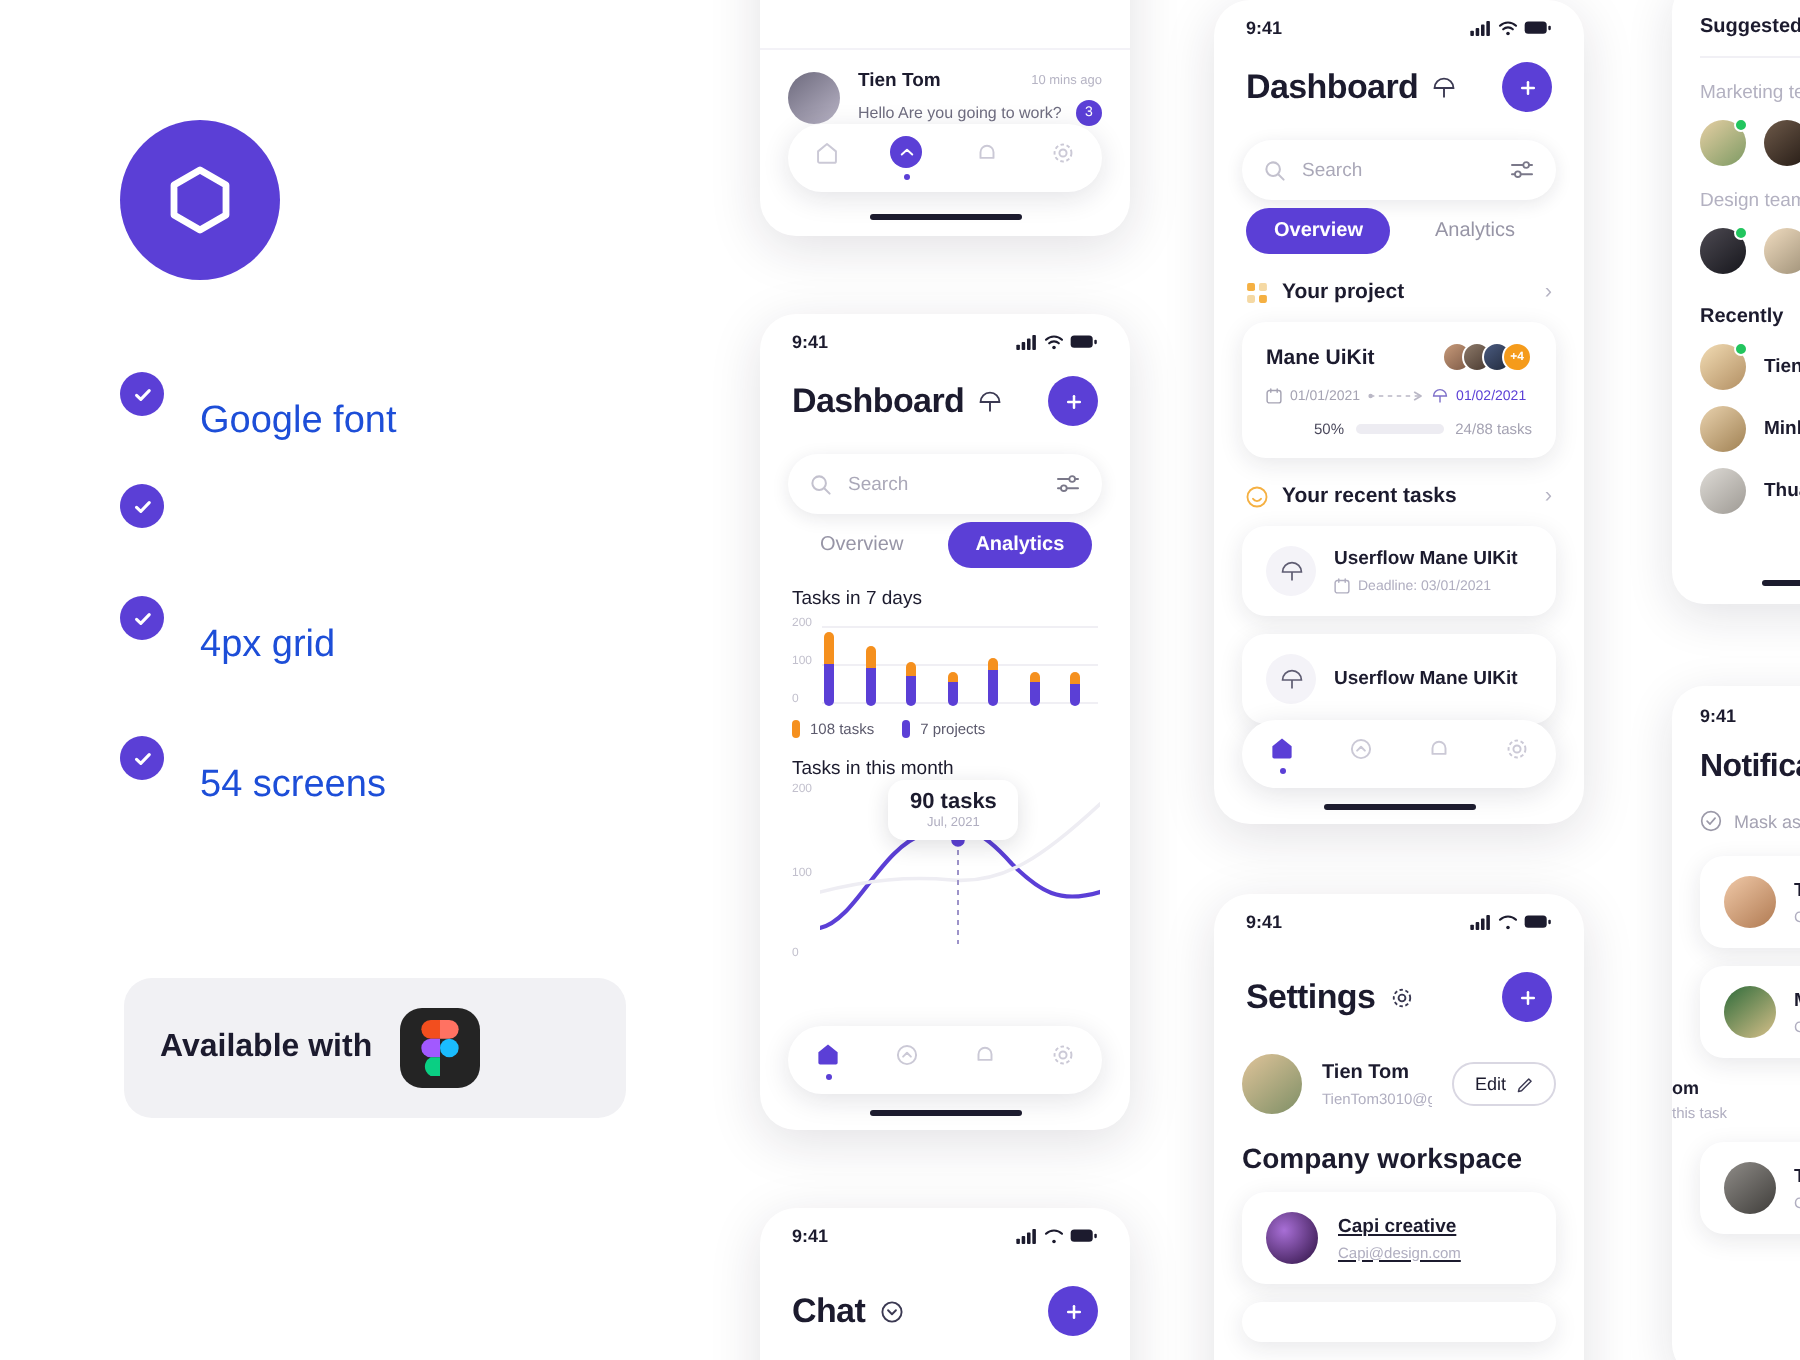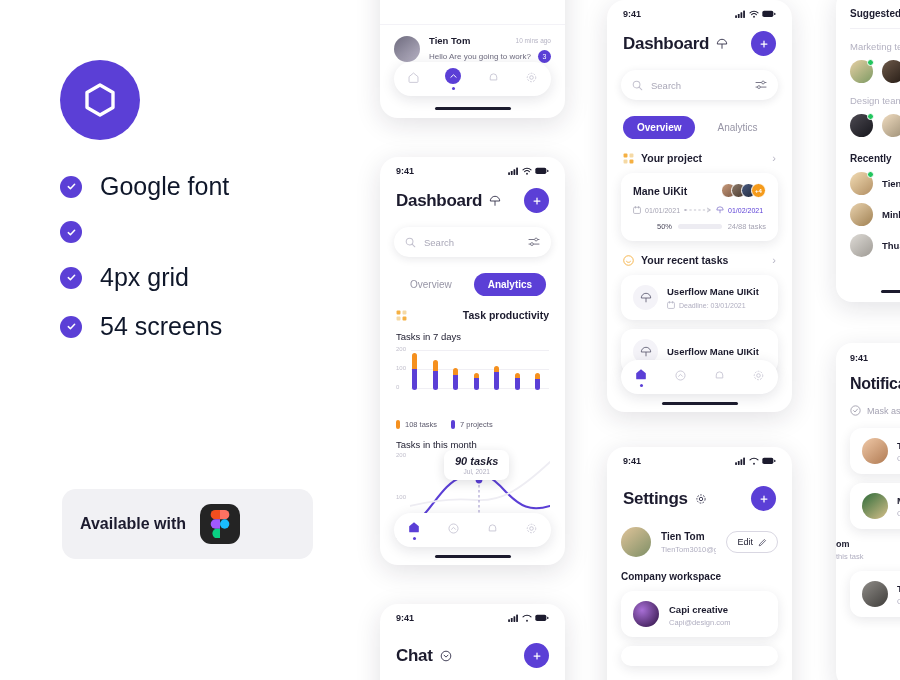--- a/index.html
+++ b/index.html
@@ -22,21 +22,21 @@
   .hero-title {
     margin-top: 34px;
     font-size: 36px; font-weight: bold; color: #5b3fd6; letter-spacing: -0.5px;
   }
   .feature-list { margin-top: 32px; }
   .feature-item { display: flex; align-items: center; gap: 18px; margin-bottom: 20px; }
   .check {
     width: 22px; height: 22px; border-radius: 50%; background: #5b3fd6;
     display: flex; align-items: center; justify-content: center; flex: 0 0 22px;
   }
-  .feature-label { font-size: 25px; color: #0f172a; }
+  .feature-label { font-size: 19px; color: #1d4ed8; margin-top: 28px; }
 
   .figma-card {
     position: absolute; left: 62px; top: 489px;
     width: 251px; height: 70px; border-radius: 14px;
     background: #f1f1f4; display: flex; align-items: center;
     padding: 0 18px; gap: 14px;
   }
   .figma-card-label { font-size: 16px; font-weight: bold; color: #1c1b2e; }
   .figma-badge {
     width: 40px; height: 40px; border-radius: 11px; background: #242424;
@@ -66,21 +66,21 @@
     margin-left: auto; width: 25px; height: 25px; border-radius: 50%;
     background: #5b3fd6; color: #fff; display: flex; align-items: center;
     justify-content: center; font-size: 15px; line-height: 1; font-weight: 300;
   }
   .searchbar {
     margin: 10px 14px 0 14px; height: 30px; border-radius: 15px; background: #fff;
     box-shadow: 0 2px 9px rgba(28,27,46,0.10);
     display: flex; align-items: center; padding: 0 11px; gap: 8px;
   }
   .search-ph { font-size: 9.5px; color: #aaa8b8; flex: 1; }
-  .tabs { display: flex; gap: 8px; padding: 16px 16px 0 16px; align-items: center; }
+  .tabs { display: flex; gap: 8px; padding: 4px 16px 0 16px; align-items: center; }
   .tab {
     font-size: 10px; padding: 6px 14px; border-radius: 13px; color: #9795a6;
   }
   .tab.active { background: #5b3fd6; color: #fff; font-weight: bold; }
   .sec-head { display: flex; align-items: center; gap: 7px; padding: 13px 16px 0 16px; justify-content: space-between; }
   .sec-title { font-size: 10.5px; font-weight: bold; }
   .sec-chev { margin-left: auto; color: #b6b4c4; font-size: 11px; }
   .card {
     margin: 9px 14px 0 14px; background: #fff; border-radius: 12px;
     box-shadow: 0 3px 12px rgba(28,27,46,0.10); padding: 10px 12px;
@@ -98,27 +98,27 @@
 
   
   .chart-label { font-size: 9.5px; font-weight: normal; padding: 10px 16px 0 16px; }
   .bars { position: relative; margin: 6px 16px 0 16px; height: 42px; }
   .ytick { position: absolute; left: 0; font-size: 6px; color: #c2c0cd; }
   .gridline { position: absolute; left: 15px; right: 0; border-top: 1px solid #f0eff4; }
   .bar-col { position: absolute; bottom: 0; width: 5px; border-radius: 3px; overflow: hidden; display: flex; flex-direction: column; }
   .bar-top { background: #f5901e; }
   .bar-bot { background: #5b3fd6; }
   .legend { display: flex; gap: 14px; padding: 7px 16px 0 16px; align-items: center; }
-  .legend-item { display: flex; align-items: center; gap: 5px; font-size: 7.5px; color: #5c5a6d; margin-top: 23px; }
+  .legend-item { display: flex; align-items: center; gap: 5px; font-size: 7.5px; color: #5c5a6d; }
   .swatch { width: 4px; height: 9px; border-radius: 2px; }
   .tooltip {
     position: absolute; background: #fff; border-radius: 8px; padding: 5px 11px;
     box-shadow: 0 3px 11px rgba(28,27,46,0.14); text-align: center;
   }
-  .tt-val { font-size: 11px; font-weight: bold; font-style: italic; }
+  .tt-val { font-size: 11px; font-weight: bold; }
   .tt-sub { font-size: 6.5px; color: #b0aec0; margin-top: 1px; }
 
   .progress-track { height: 5px; border-radius: 3px; background: #edecf2; flex: 1; }
   .progress-fill { height: 100%; border-radius: 3px; background: #5b3fd6; }
 
   
   .panel {
     position: absolute; background: #fff; border-radius: 16px;
     box-shadow: 0 6px 24px rgba(28,27,46,0.12); overflow: hidden;
   }
@@ -284,29 +284,20 @@
           <circle cx="9.5" cy="3" r="1.7" fill="#fff" stroke="#7a7889" stroke-width="1.1"></circle>
           <circle cx="4.5" cy="8.5" r="1.7" fill="#fff" stroke="#7a7889" stroke-width="1.1"></circle>
         </svg>
     </div>
 
     <div class="tabs">
       <span class="tab">Overview</span>
       <span class="tab active">Analytics</span>
     </div>
 
-    <div class="sec-head">
-      <svg width="11" height="11" viewBox="0 0 12 12">
-          <rect x="0.6" y="0.6" width="4.3" height="4.3" rx="1" fill="#f5b042"></rect>
-          <rect x="7.1" y="0.6" width="4.3" height="4.3" rx="1" fill="#f5d9a4"></rect>
-          <rect x="0.6" y="7.1" width="4.3" height="4.3" rx="1" fill="#f5d9a4"></rect>
-          <rect x="7.1" y="7.1" width="4.3" height="4.3" rx="1" fill="#f5b042"></rect>
-        </svg>
-      <span class="sec-title">Task productivity</span>
-    </div>
 
     <div class="chart-label">Tasks in 7 days</div>
     <div class="bars">
       <div class="ytick" style="top:-2px;">200</div>
       <div class="ytick" style="top:17px;">100</div>
       <div class="ytick" style="top:36px;">0</div>
       <div class="gridline" style="top:2px;"></div>
       <div class="gridline" style="top:21px;"></div>
       <div class="gridline" style="top:40px;"></div>
       <div id="bar-cols">
@@ -651,23 +642,23 @@
         <span style="display:block;font-size:7.5px;color:#b0aec0;margin-top:3px;white-space:nowrap;overflow:hidden;">TienTom3010@gm...</span>
       </span>
       <span style="display:flex;align-items:center;gap:5px;border:1px solid #d9d7e2;border-radius:13px;padding:5px 10px;">
         <span style="font-size:9px;">Edit</span>
         <svg width="9" height="9" viewBox="0 0 11 11">
             <path d="M1.5 9.5 L2 7.6 L7.8 1.8 L9.2 3.2 L3.4 9 Z" fill="none" stroke="#3b3952" stroke-width="0.9" stroke-linejoin="round"></path>
           </svg>
       </span>
     </div>
 
-    <div style="font-size:10px;font-weight:bold;padding:14px 2px 0 14px;">Company workspace</div>
-
-    <div class="card" style="display:flex;align-items:flex-end;gap:10px;">
+    <div style="font-size:14px;font-weight:bold;padding:14px 2px 0 14px;">Company workspace</div>
+
+    <div class="card" style="display:flex;align-items:center;gap:10px;text-decoration:underline;">
       <span class="avatar" style="width:26px;height:26px;background:radial-gradient(circle at 35% 35%,#a86fd6,#2b0f3f);"></span>
       <span>
         <span style="display:block;font-size:9.5px;font-weight:bold;">Capi creative</span>
         <span style="display:block;font-size:7.5px;color:#b0aec0;margin-top:3px;">Capi@design.com</span>
       </span>
     </div>
 
 
     <div class="card" style="display:flex;align-items:center;gap:10px;">
       

